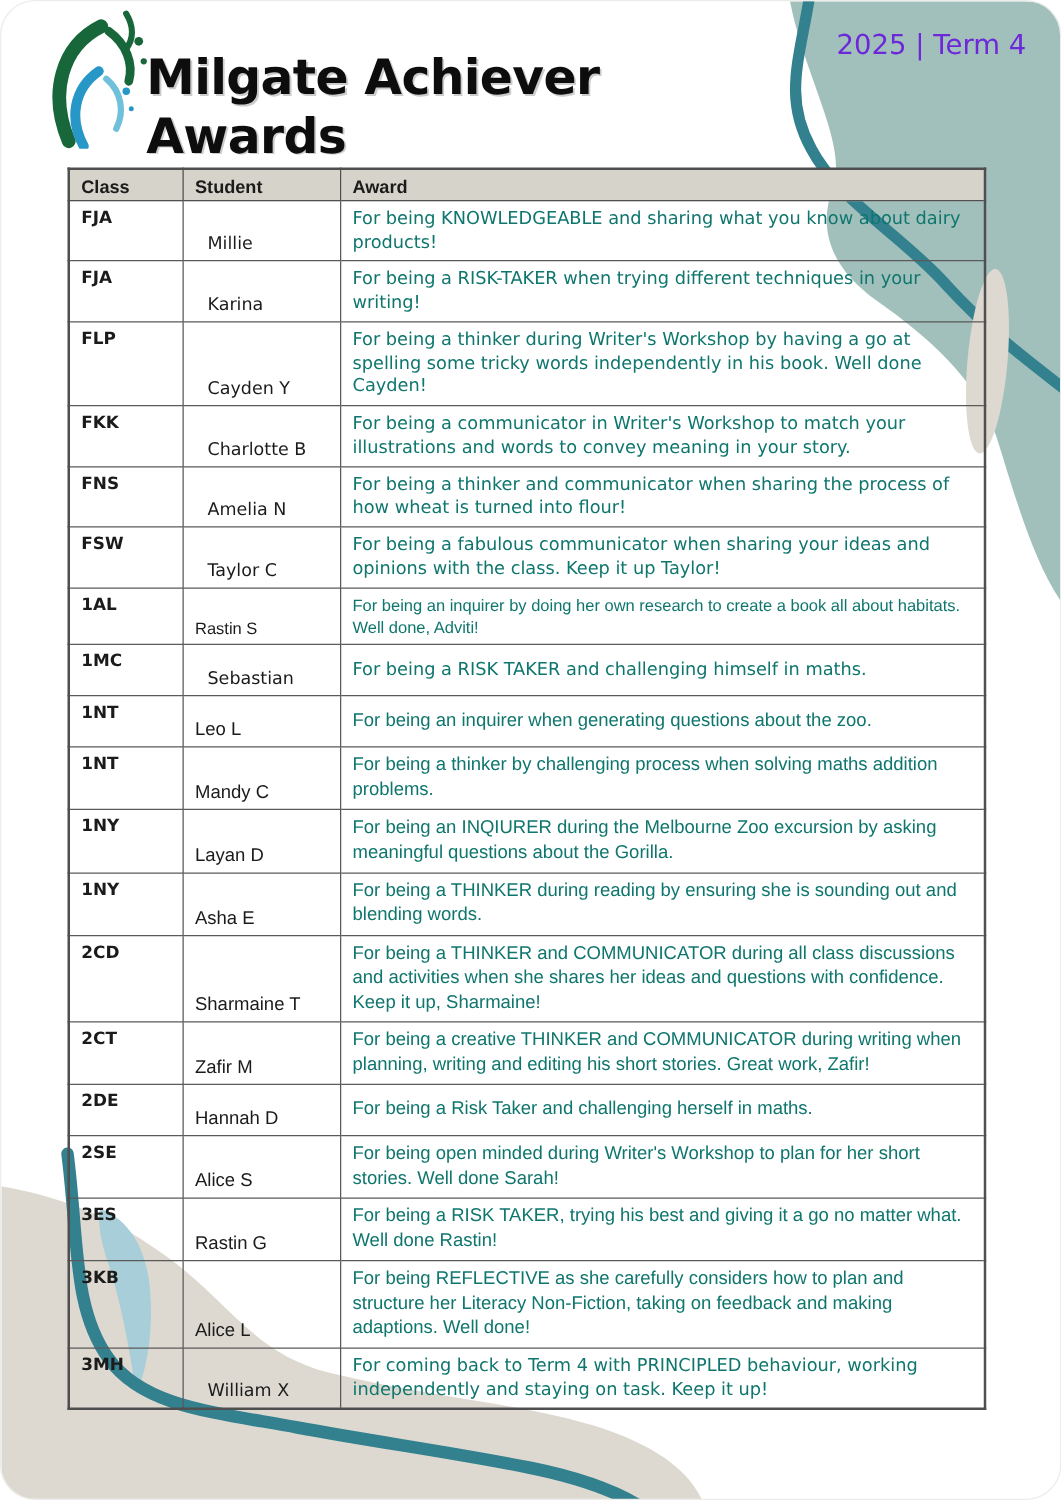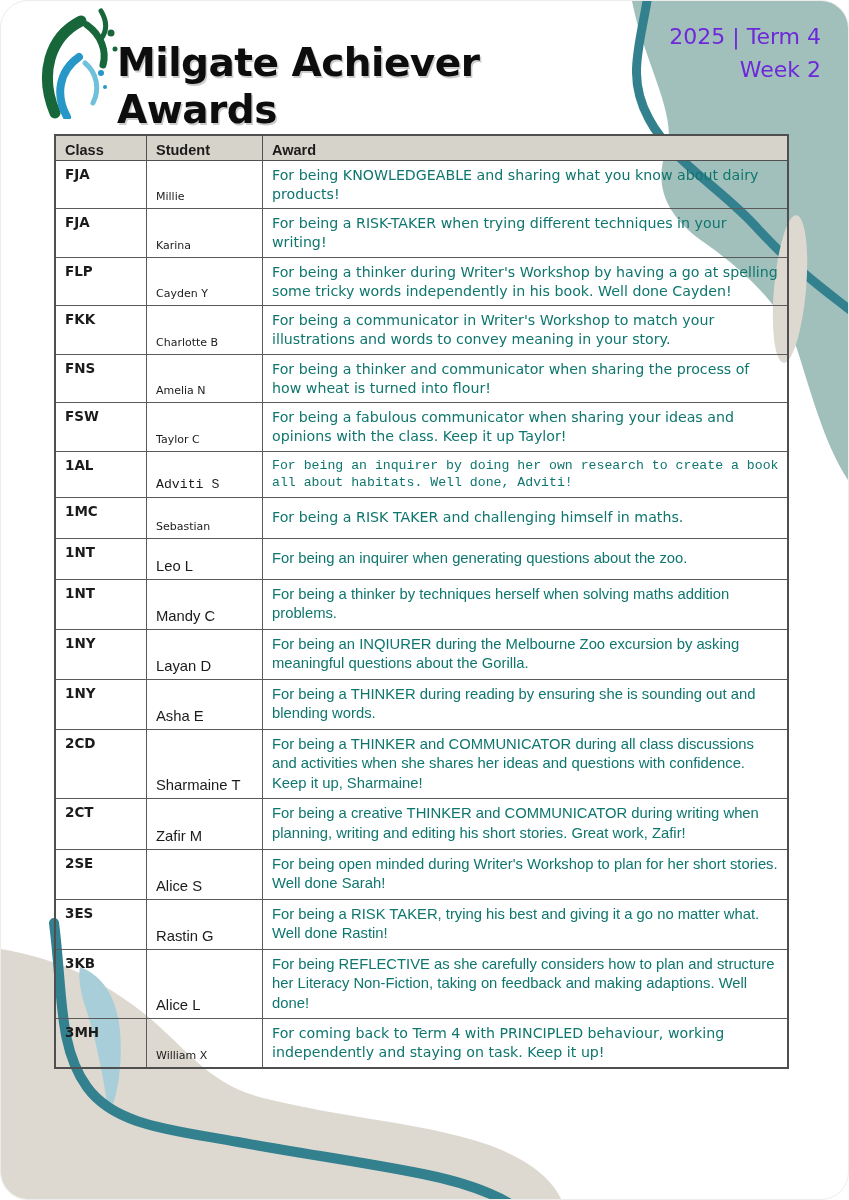--- a/index.html
+++ b/index.html
@@ -59,22 +59,22 @@
     padding:5px 8px 5px 9px;
     background:transparent;
   }
   td.c-class{width:73px;vertical-align:top;font-family:"DejaVu Sans",sans-serif;font-weight:bold;font-size:13.5px;padding-top:7px;}
   td.c-student{width:98px;vertical-align:bottom;font-size:15px;padding-bottom:7px;}
   td.c-award{vertical-align:middle;font-size:14.5px;line-height:1.32;color:#0f766e;}
   tr{min-height:30px;}
   tr td{height:30px;}
   tr.v-wide td.c-award, tr.v-wide td.c-student{font-family:"DejaVu Sans",sans-serif;font-size:14.2px;}
   tr.v-narrow td.c-award, tr.v-narrow td.c-student{font-family:"Liberation Sans",sans-serif;font-size:14.8px;}
-  tr.v-small td.c-award, tr.v-small td.c-student{font-family:Liberation Mono, monospace;font-size:13.2px;}
-  tr.v-wide td.c-student{font-size:11px;}
+  tr.v-small td.c-award, tr.v-small td.c-student{font-family:Liberation Sans, sans-serif;font-size:13.2px;}
+  tr.v-wide td.c-student{font-size:14px;padding-left:19px;}
 </style>
 </head>
 <body>
 
 <div class="page">
 
   <svg class="decor" width="849" height="1200" viewBox="0 0 849 1200">
     <path class="sage-fill" d="M 631,0 L 849,0 L 849,482 C 824,446 809,388 796,348 C 781,303 741,268 701,240 C 667,216 652,186 665,150 C 678,116 643,62 631,0 Z"></path>
     <path class="teal-stroke" stroke-width="9" d="M 646,0 C 638,48 626,78 648,118 C 670,160 722,188 757,228 C 792,266 822,288 849,309"></path>
     <ellipse class="beige-fill" cx="789" cy="288" rx="16" ry="74" transform="rotate(5 789 288)"></ellipse>
@@ -92,21 +92,20 @@
     <path class="b-stroke" stroke-width="8" d="M 48,50 C 28,64 24,88 36,110"></path>
     <path class="lb-stroke" stroke-width="5" d="M 54,56 C 66,66 69,82 62,96"></path>
     <circle class="b-fill" cx="70" cy="66" r="3"></circle>
     <circle class="b-fill" cx="74" cy="80" r="2"></circle>
   </svg>
 
   <h1 class="title"><span>Milgate Achiever</span><br><span>Awards</span></h1>
 
   <div class="badge">
     <div>2025 | Term 4</div>
-    <div>Week 2</div>
   </div>
 
   <table class="awards">
     <thead>
       <tr>
         <th>Class</th>
         <th>Student</th>
         <th>Award</th>
       </tr>
     </thead>
@@ -136,37 +135,37 @@
       <td class="c-student">Amelia N</td>
       <td class="c-award">For being a thinker and communicator when sharing the process of how wheat is turned into flour!</td>
     </tr>
         <tr class="v-wide">
       <td class="c-class">FSW</td>
       <td class="c-student">Taylor C</td>
       <td class="c-award">For being a fabulous communicator when sharing your ideas and opinions with the class. Keep it up Taylor!</td>
     </tr>
         <tr class="v-small">
       <td class="c-class">1AL</td>
-      <td class="c-student">Adviti S</td>
+      <td class="c-student">Rastin S</td>
       <td class="c-award">For being an inquirer by doing her own research to create a book all about habitats. Well done, Adviti!</td>
     </tr>
         <tr class="v-wide">
       <td class="c-class">1MC</td>
       <td class="c-student">Sebastian</td>
       <td class="c-award">For being a RISK TAKER and challenging himself in maths.</td>
     </tr>
         <tr class="v-narrow">
       <td class="c-class">1NT</td>
       <td class="c-student">Leo L</td>
       <td class="c-award">For being an inquirer when generating questions about the zoo.</td>
     </tr>
         <tr class="v-narrow">
       <td class="c-class">1NT</td>
       <td class="c-student">Mandy C</td>
-      <td class="c-award">For being a thinker by techniques herself when solving maths addition problems.</td>
+      <td class="c-award">For being a thinker by challenging process when solving maths addition problems.</td>
     </tr>
         <tr class="v-narrow">
       <td class="c-class">1NY</td>
       <td class="c-student">Layan D</td>
       <td class="c-award">For being an INQIURER during the Melbourne Zoo excursion by asking meaningful questions about the Gorilla.</td>
     </tr>
         <tr class="v-narrow">
       <td class="c-class">1NY</td>
       <td class="c-student">Asha E</td>
       <td class="c-award">For being a THINKER during reading by ensuring she is sounding out and blending words.</td>
@@ -175,20 +174,25 @@
       <td class="c-class">2CD</td>
       <td class="c-student">Sharmaine T</td>
       <td class="c-award">For being a THINKER and COMMUNICATOR during all class discussions and activities when she shares her ideas and questions with confidence. Keep it up, Sharmaine!</td>
     </tr>
         <tr class="v-narrow">
       <td class="c-class">2CT</td>
       <td class="c-student">Zafir M</td>
       <td class="c-award">For being a creative THINKER and COMMUNICATOR during writing when planning, writing and editing his short stories. Great work, Zafir!</td>
     </tr>
         <tr class="v-narrow">
+      <td class="c-class">2DE</td>
+      <td class="c-student">Hannah D</td>
+      <td class="c-award">For being a Risk Taker and challenging herself in maths.</td>
+    </tr>
+        <tr class="v-narrow">
       <td class="c-class">2SE</td>
       <td class="c-student">Alice S</td>
       <td class="c-award">For being open minded during Writer's Workshop to plan for her short stories. Well done Sarah!</td>
     </tr>
         <tr class="v-narrow">
       <td class="c-class">3ES</td>
       <td class="c-student">Rastin G</td>
       <td class="c-award">For being a RISK TAKER, trying his best and giving it a go no matter what. Well done Rastin!</td>
     </tr>
         <tr class="v-narrow">

